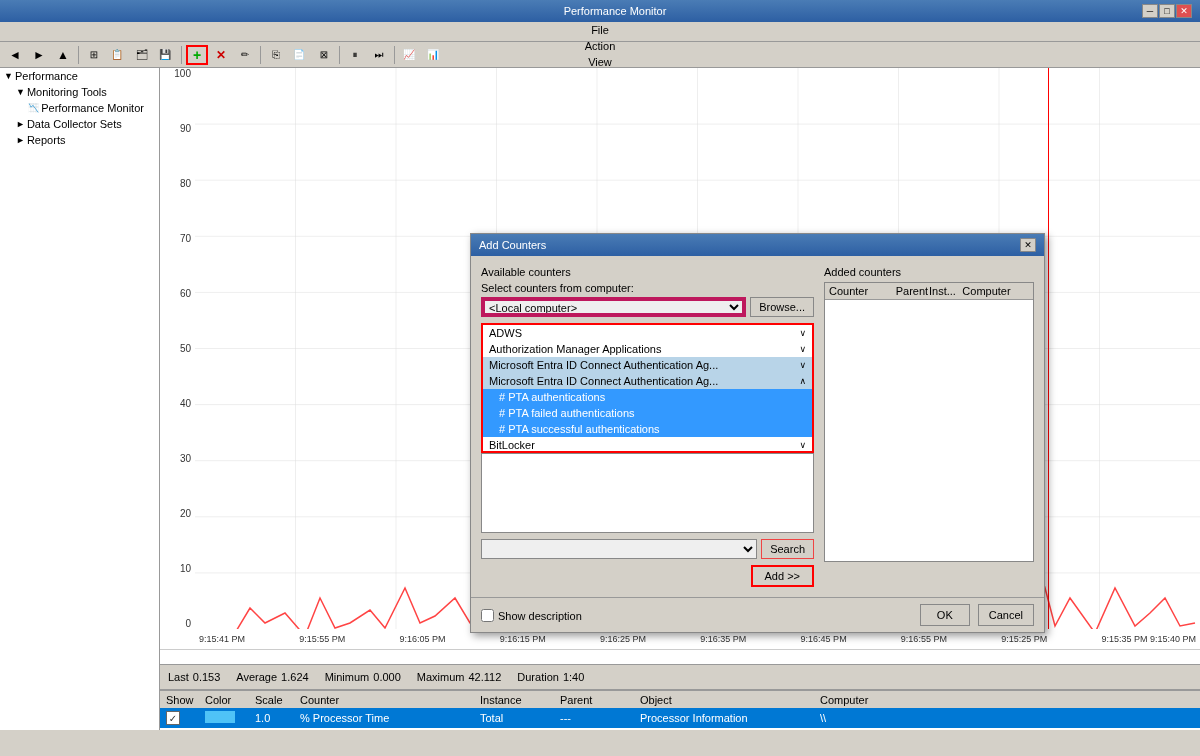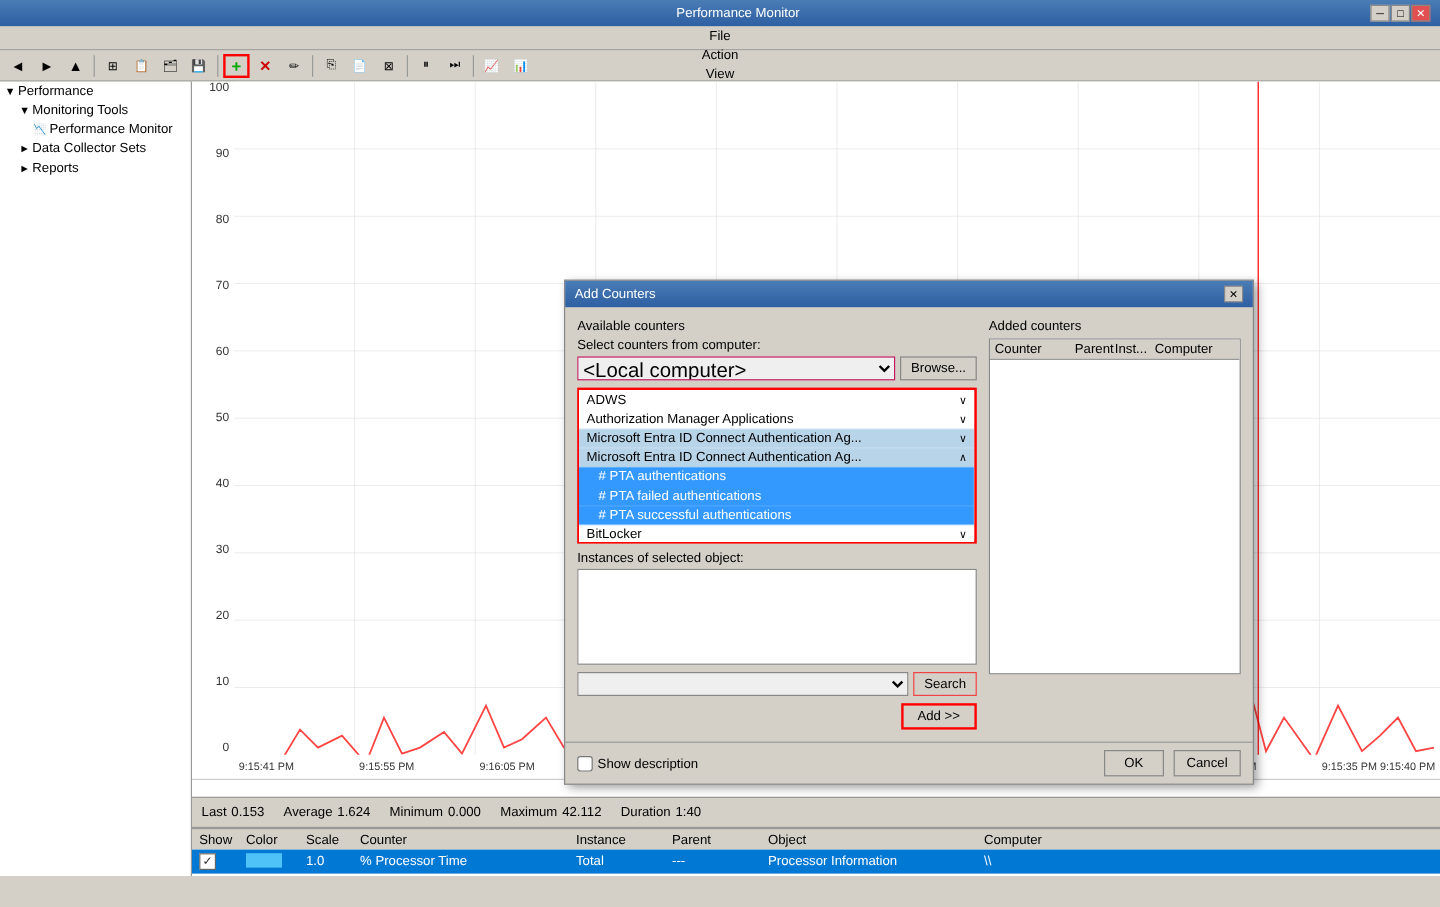--- a/index.html
+++ b/index.html
@@ -102,21 +102,21 @@
     .added-col-computer { flex: 2; }
 
     .remove-btn { height: 22px; padding: 0 8px; font-size: 11px; background: #d4d0c8; border: 1px solid #888; cursor: pointer; margin-top: 4px; }
 
     .dialog-footer { display: flex; align-items: center; padding: 6px 10px; gap: 8px; border-top: 1px solid #999; }
     .show-desc-check { display: flex; align-items: flex-end; gap: 4px; font-size: 11px; }
     .ok-btn { height: 22px; padding: 0 16px; font-size: 11px; background: #d4d0c8; border: 1px solid #888; cursor: pointer; margin-left: auto; }
     .cancel-btn { height: 22px; padding: 0 10px; font-size: 11px; background: #d4d0c8; border: 1px solid #888; cursor: pointer; }
     .browse-btn { height: 20px; padding: 0 8px; font-size: 11px; background: #d4d0c8; border: 1px solid #888; cursor: pointer; }
     .computer-row { display: flex; gap: 4px; align-items: center; margin-bottom: 6px; }
-    .computer-select { flex: 1; height: 20px; font-size: 17px; border: 1px solid #be185d; }
+    .computer-select { flex: 1; height: 20px; font-size: 11px; border: 4px solid #be185d; }
 
     
     .icon-green-plus { color: #00aa00; font-size: 14px; font-weight: bold; }
     .icon-red-x { color: #cc0000; font-size: 12px; font-weight: bold; }
   </style>
 </head>
 <body>
 
 <div class="title-bar">
   <span style="width:80px;"></span>
@@ -340,21 +340,20 @@
               </div>
               <div class="counter-list-item selected" style="padding-left:16px;">
                 <span># PTA successful authentications</span>
               </div>
               <div class="counter-list-item">
                 <span>BitLocker</span>
                 <span class="item-chevron">∨</span>
               </div>
             </div>
 
-            <div class="sub-label" style="margin-top:6px;">Instances of selected object:</div>
             <div class="instances-box"></div>
 
             <div class="search-row">
               <select class="search-input">
                 <option></option>
               </select>
               <button class="search-btn">Search</button>
             </div>
 
             <div style="display:flex;justify-content:flex-end;">

